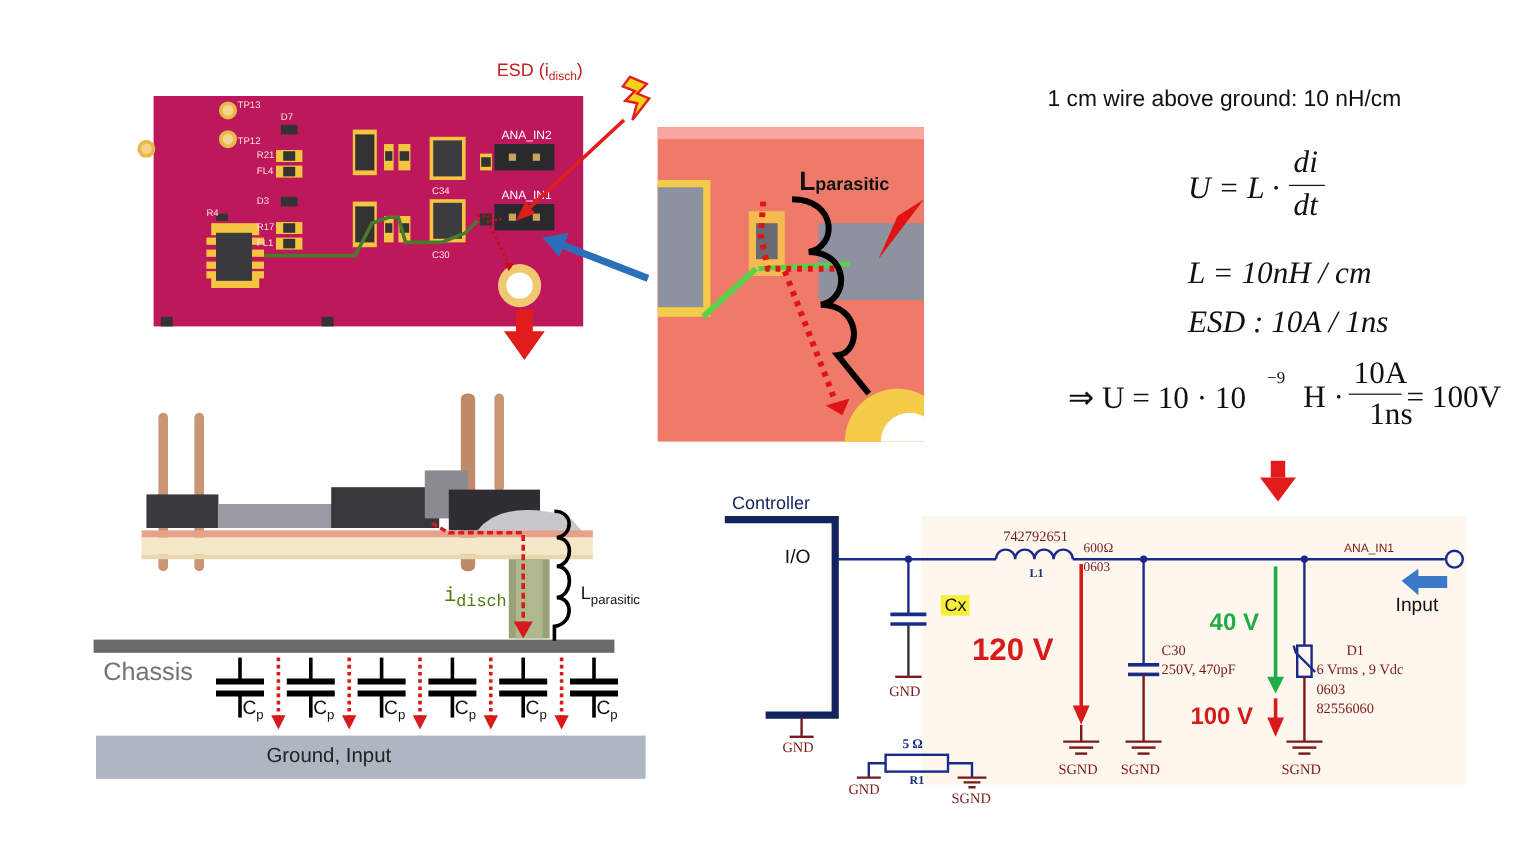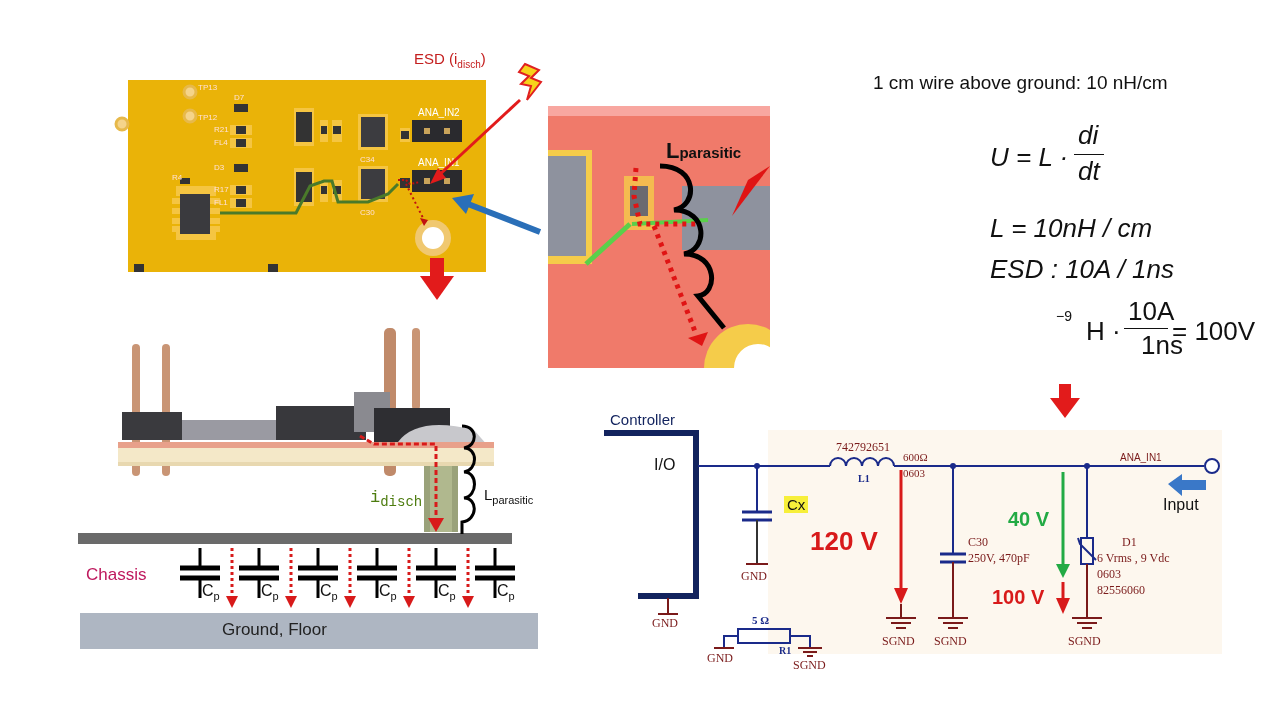--- a/index.html
+++ b/index.html
@@ -1,26 +1,26 @@
 <!DOCTYPE html>
 <html><head>
 <meta charset="utf-8">
 <style>
   * { box-sizing: border-box; margin: 0; padding: 0; }
   html, body { width: 1280px; height: 721px; background: #ffffff; overflow: hidden; }
   body { position: relative; font-family: "Liberation Sans", sans-serif; color: #111; }
   .abs { position: absolute; }
   svg { position: absolute; overflow: visible; }
-  .math { font-family: Liberation Sans, sans-serif; font-style: italic; font-size: 26px; color: #111; text-align: right; }
+  .math { font-family: Liberation Serif, serif; font-style: italic; font-size: 26px; color: #111; text-align: right; }
   .sch { font-family: "Liberation Serif", serif; }
 </style>
 </head>
 <body>
 
-<div class="abs" style="left:128px;top:80px;width:358px;height:192px;background:#eab308;">
+<div class="abs" style="left:128px;top:80px;width:358px;height:192px;background:#be185d;">
   <svg width="358" height="192">
 
     <circle cx="62" cy="12" r="6" fill="#f5d48a" stroke="#e7b94a" stroke-width="3"></circle>
     <circle cx="62" cy="36" r="6" fill="#f5d48a" stroke="#e7b94a" stroke-width="3"></circle>
     <circle cx="-6" cy="44" r="6" fill="#f5d48a" stroke="#e7b94a" stroke-width="3"></circle>
 
     <rect x="106" y="24" width="14" height="8" fill="#333"></rect>
     <rect x="102" y="45" width="22" height="10" fill="#f5c542"></rect>
       <rect x="108" y="46" width="10" height="8" fill="#333"></rect>
     <rect x="102" y="58" width="22" height="10" fill="#f5c542"></rect>
@@ -175,22 +175,22 @@
 
     <rect x="2" y="293" width="458" height="36" fill="#aeb6c2"></rect>
   </svg>
 
   <div class="abs" style="left:292px;top:168px;color:#4d7c0f;font-size:17px;font-family:Liberation Mono, monospace;">
     <span>i</span><sub style="font-size:14px;">disch</sub>
   </div>
   <div class="abs" style="left:406px;top:166px;font-size:15px;color:#111;">
     <span>L</span><sub style="font-size:11px;">parasitic</sub>
   </div>
-  <div class="abs" style="left:8px;top:245px;font-size:17px;color:#be185d;">Chassis</div>
-  <div class="abs" style="left:144px;top:300px;font-size:17px;color:#222;">Ground, Floor</div>
+  <div class="abs" style="left:8px;top:229px;font-size:21px;color:#737373;">Chassis</div>
+  <div class="abs" style="left:144px;top:300px;font-size:17px;color:#222;">Ground, Input</div>
 
   <div id="cp-row" class="abs" style="left:100px;top:226px;width:340px;height:64px;">
       <div class="abs" style="left: 0px; top: 0px; width: 58px; height: 64px;">
         <svg width="58" height="64" style="left:0;top:0;">
          <line x1="22" y1="2" x2="22" y2="20" stroke="#000" stroke-width="3"></line>
          <line x1="2" y1="22" x2="42" y2="22" stroke="#000" stroke-width="5"></line>
          <line x1="2" y1="32" x2="42" y2="32" stroke="#000" stroke-width="5"></line>
          <line x1="22" y1="34" x2="22" y2="52" stroke="#000" stroke-width="3"></line>
        </svg>
        <span class="abs" style="left:24px;top:36px;font-size:16px;color:#111;">
@@ -291,20 +291,21 @@
   <span class="abs" style="left:0;top:16px;white-space:nowrap;">U = L ·</span>
   <span class="abs" style="left:88px;top:-6px;">di</span>
   <span class="abs" style="left:84px;top:28px;width:30px;border-top:1px solid #111;"></span>
   <span class="abs" style="left:88px;top:30px;">dt</span>
 </div>
 
 <div class="abs math" style="left:990px;top:213px;white-space:nowrap;">L = 10nH / cm</div>
 <div class="abs math" style="left:990px;top:254px;white-space:nowrap;">ESD : 10A / 1ns</div>
 
 <div class="abs math" style="left:890px;top:300px;width:350px;height:64px;font-style:normal;">
+  <span class="abs" style="left:0;top:16px;white-space:nowrap;">⇒ U = 10 · 10</span>
   <span class="abs" style="left:166px;top:8px;font-size:14px;">−9</span>
   <span class="abs" style="left:196px;top:16px;white-space:nowrap;">H ·</span>
   <span class="abs" style="left:238px;top:-4px;">10A</span>
   <span class="abs" style="left:234px;top:28px;width:44px;border-top:1px solid #111;"></span>
   <span class="abs" style="left:251px;top:30px;">1ns</span>
   <span class="abs" style="left:282px;top:16px;white-space:nowrap;">= 100V</span>
 </div>
 
 <div class="abs" style="left:768px;top:430px;width:454px;height:224px;background:#fdf7ee;"></div>
 
@@ -395,15 +396,15 @@
 <div class="abs sch" style="left:1097px;top:535px;font-size:12px;color:#7a1a1a;margin-left:25px;">D1</div>
 <div class="abs sch" style="left:1097px;top:551px;font-size:12px;color:#7a1a1a;white-space:nowrap;">6 Vrms , 9 Vdc</div>
 <div class="abs sch" style="left:1097px;top:567px;font-size:12px;color:#7a1a1a;">0603</div>
 <div class="abs sch" style="left:1097px;top:583px;font-size:12px;color:#7a1a1a;">82556060</div>
 <div class="abs sch" style="left:1068px;top:634px;font-size:12px;color:#7a1a1a;">SGND</div>
 
 <div class="abs" style="left:1120px;top:452px;font-size:10px;color:#7a1a1a;">ANA_IN1</div>
 <div class="abs" style="left:1163px;top:496px;font-size:16px;color:#111;">Input</div>
 
 <div class="abs sch" style="left:752px;top:614px;font-size:11px;font-weight:bold;color:#1a2a8a;">5 Ω</div>
-<div class="abs sch" style="left:758px;top:645px;font-size:10px;font-weight:bold;color:#1a2a8a;margin-left:21px;">R1</div>
+<div class="abs sch" style="left:758px;top:645px;font-size:10px;font-weight:bold;color:#1a2a8a;">R1</div>
 <div class="abs sch" style="left:707px;top:651px;font-size:12px;color:#7a1a1a;">GND</div>
 <div class="abs sch" style="left:793px;top:658px;font-size:12px;color:#7a1a1a;">SGND</div>
 
 </body></html>

